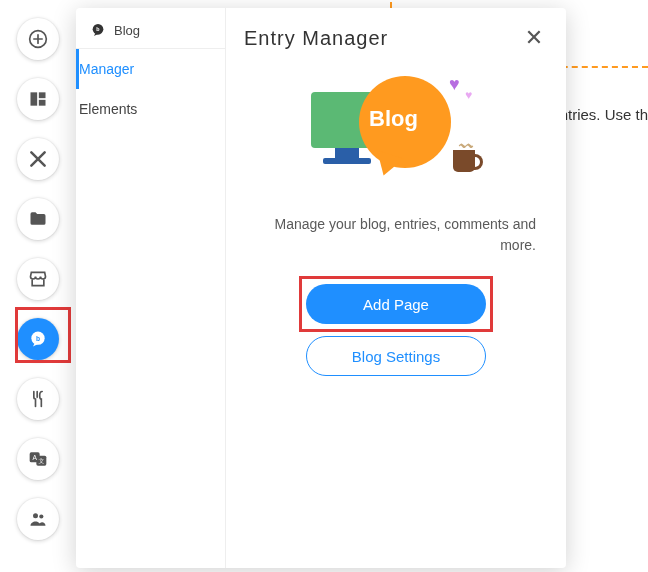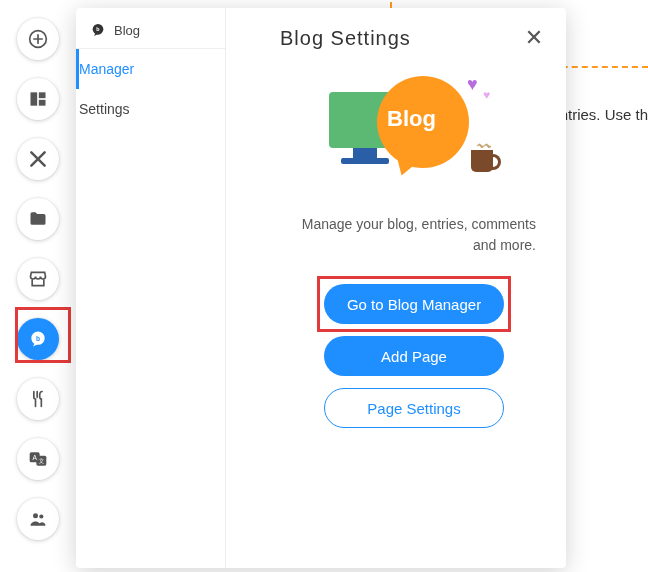--- a/index.html
+++ b/index.html
@@ -60,21 +60,20 @@
 .drag-handle .dots span { width:2px; height:2px; background:#fff; }
 .panel {
   position: absolute;
   left: 76px; top: 8px;
   width: 490px;
   height: 560px;
   background: #fff;
   border-radius: 4px;
   box-shadow: 0 4px 24px rgba(0,0,0,0.18);
   display: flex;
-  gap: 36px;
 }
 .panel-side {
   width: 150px;
   border-right: 1px solid #eee;
 }
 .panel-side-header {
   padding: 14px 14px 10px;
   display: flex; align-items: center; gap: 8px;
   font-size: 13px; color: #444;
 }
@@ -284,44 +283,43 @@
     <div class="panel-side-header">
       <svg viewBox="0 0 24 24">
           <circle cx="12" cy="11" r="8" fill="#333"></circle>
           <path d="M8 17l-2 4 6-3" fill="#333"></path>
           <text x="12" y="14" text-anchor="middle" font-size="8" fill="#fff" font-weight="700">b</text>
         </svg>
       <span>Blog</span>
     </div>
     <div class="panel-nav">
       <div class="panel-nav-item active">Manager</div>
-      <div class="panel-nav-item">Settings</div>
+      <div class="panel-nav-item">Elements</div>
     </div>
   </div>
   <div class="panel-main">
     <div class="panel-title-row">
-      <div class="panel-title">Blog Settings</div>
+      <div class="panel-title">Entry Manager</div>
       <button class="close-btn">
         <span>✕</span>
       </button>
     </div>
 
     <div class="illustration">
       <div class="ill-monitor"></div>
       <div class="ill-bubble"></div>
       <div class="ill-tail"></div>
       <div class="ill-bubble-text">Blog</div>
       <div class="ill-heart1">♥</div>
       <div class="ill-heart2">♥</div>
       <div class="ill-steam">〰</div>
       <div class="ill-mug"></div>
     </div>
 
     <div class="panel-desc">Manage your blog, entries, comments and more.</div>
 
     <div class="btn-stack">
       <div class="btn-highlight"></div>
-      <button class="action-btn btn-primary">Go to Blog Manager</button>
       <button class="action-btn btn-primary">Add Page</button>
-      <button class="action-btn btn-outline">Page Settings</button>
+      <button class="action-btn btn-outline">Blog Settings</button>
     </div>
   </div>
 </div>
 
 </body></html>

